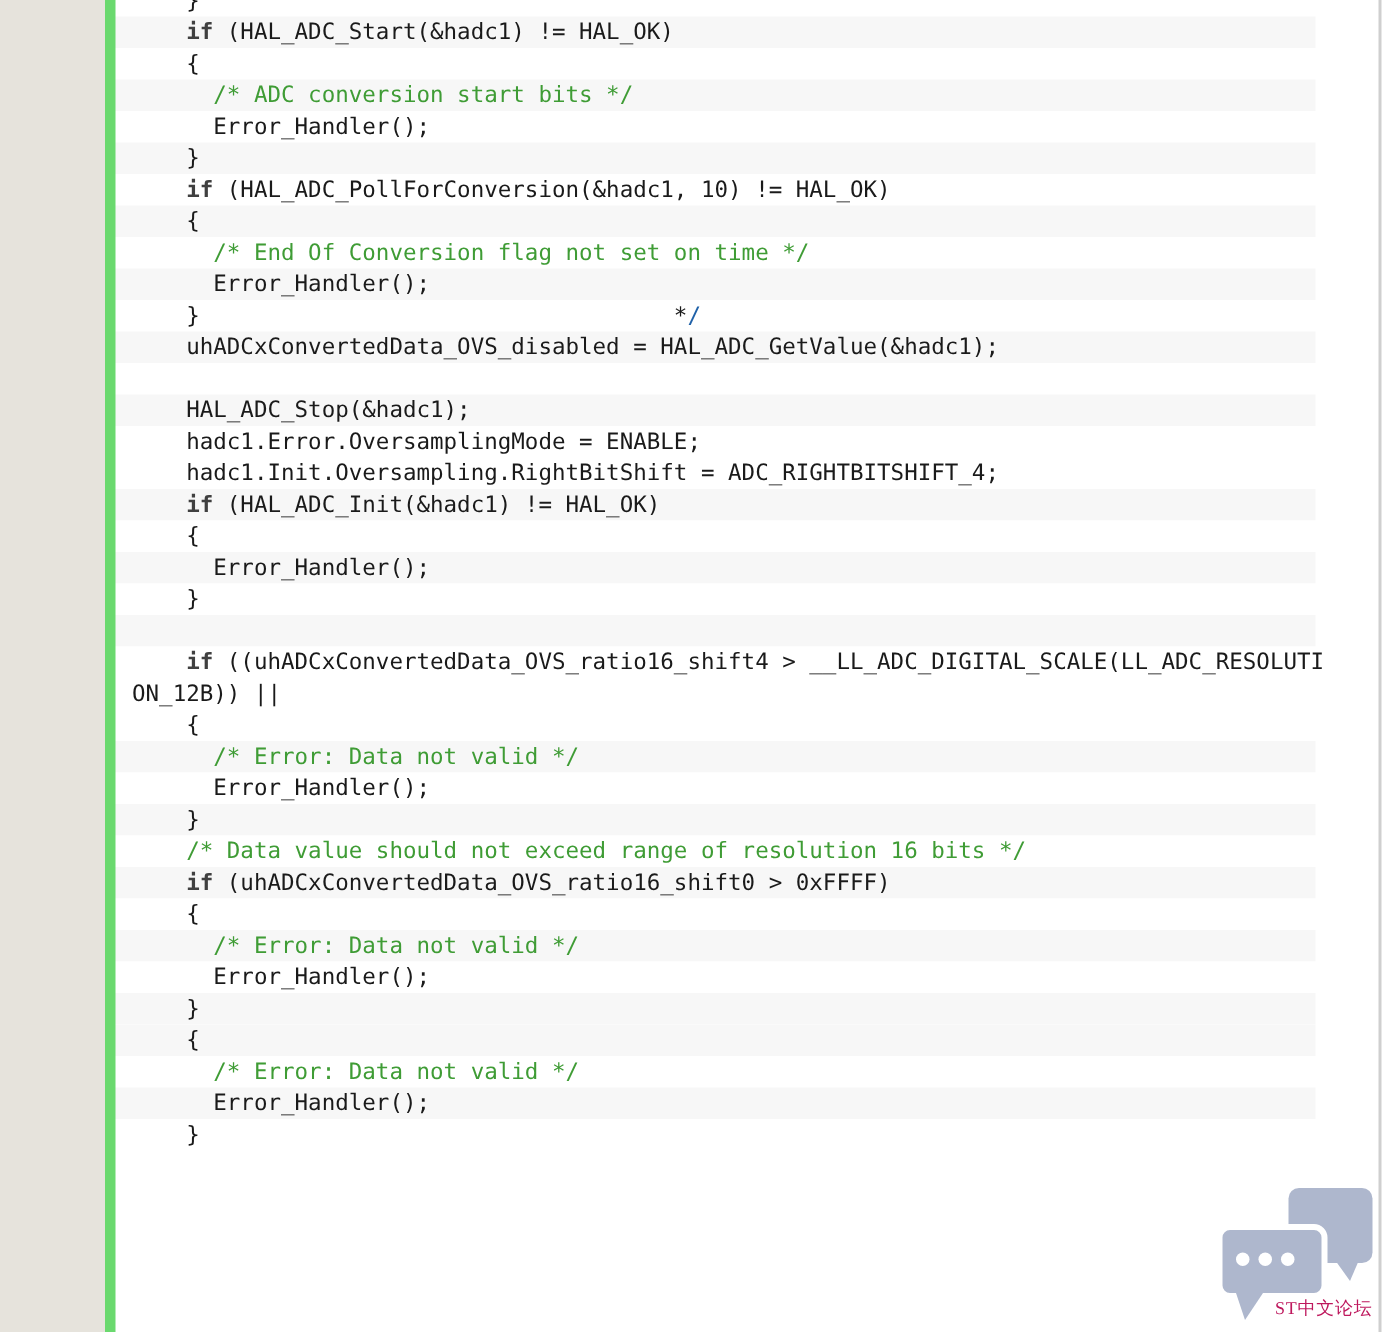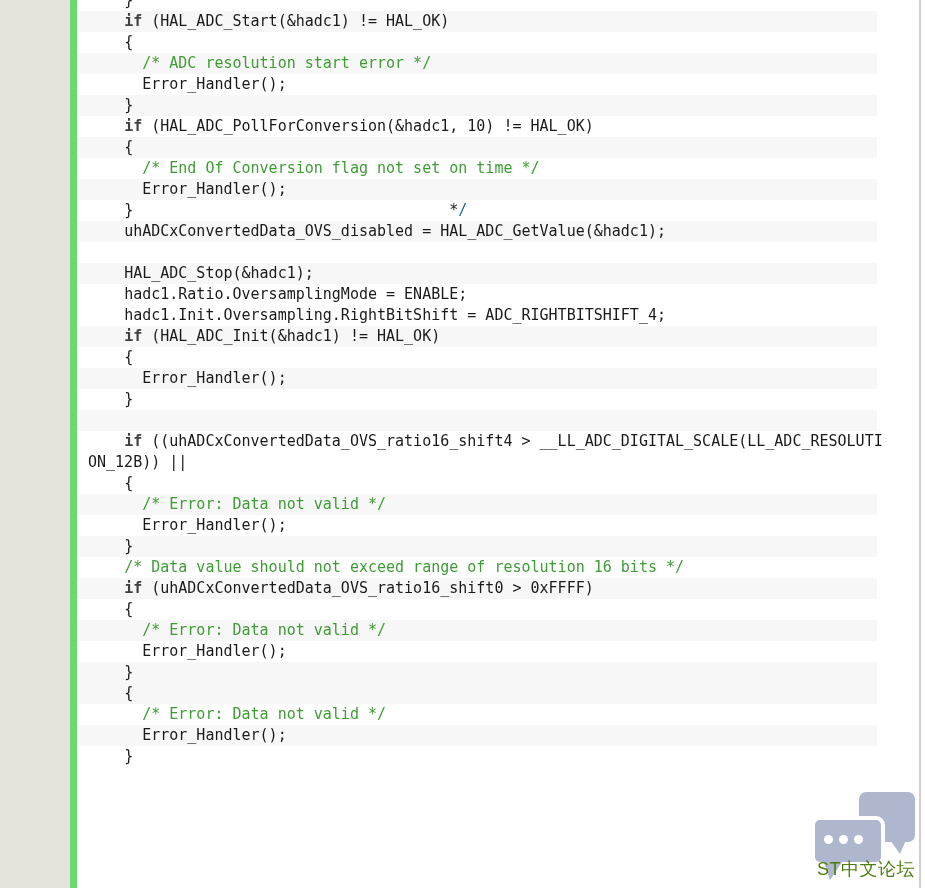--- a/index.html
+++ b/index.html
@@ -111,23 +111,23 @@
     bottom: 2px;
     width: 112px;
     height: 96px;
     z-index: 8;
     pointer-events: none;
   }
   .wm-text {
     position: absolute;
     right: 6px;
     bottom: 5px;
-    font-family: Liberation Sans, sans-serif;
-    font-size: 18px;
-    color: #4d7c0f;
+    font-family: Liberation Serif, serif;
+    font-size: 12px;
+    color: #be185d;
     letter-spacing: 0.5px;
     white-space: nowrap;
   }
   .wm-bubble-back {
     position: absolute;
     right: 6px;
     top: 2px;
     width: 56px;
     height: 50px;
     background: #aeb7cd;
@@ -197,21 +197,21 @@
         <div class="code"><span class="plain">    </span><span class="kw">if</span><span class="plain"> (HAL_ADC_Start(&amp;hadc1) != HAL_OK)</span></div>
       </div>
       <div class="row">
         <div class="stripe"></div>
         <div class="lineno">41.</div>
         <div class="code"><span class="plain">    {</span></div>
       </div>
       <div class="row alt">
         <div class="stripe"></div>
         <div class="lineno">42.</div>
-        <div class="code"><span class="plain">      </span><span class="cmt">/* ADC resolution start error */</span></div>
+        <div class="code"><span class="plain">      </span><span class="cmt">/* ADC conversion start bits */</span></div>
       </div>
       <div class="row">
         <div class="stripe"></div>
         <div class="lineno">43.</div>
         <div class="code"><span class="plain">      Error_Handler();</span></div>
       </div>
       <div class="row alt">
         <div class="stripe"></div>
         <div class="lineno">44.</div>
         <div class="code"><span class="plain">    }</span></div>
@@ -252,21 +252,21 @@
         <div class="code"><span class="plain"></span></div>
       </div>
       <div class="row alt">
         <div class="stripe"></div>
         <div class="lineno">52.</div>
         <div class="code"><span class="plain">    HAL_ADC_Stop(&amp;hadc1);</span></div>
       </div>
       <div class="row">
         <div class="stripe"></div>
         <div class="lineno">53.</div>
-        <div class="code"><span class="plain">    hadc1.Ratio.OversamplingMode = ENABLE;</span></div>
+        <div class="code"><span class="plain">    hadc1.Error.OversamplingMode = ENABLE;</span></div>
       </div>
       <div class="row">
         <div class="stripe"></div>
         <div class="lineno">55.</div>
         <div class="code"><span class="plain">    hadc1.Init.Oversampling.RightBitShift = ADC_RIGHTBITSHIFT_4;</span></div>
       </div>
       <div class="row alt">
         <div class="stripe"></div>
         <div class="lineno">56.</div>
         <div class="code"><span class="plain">    </span><span class="kw">if</span><span class="plain"> (HAL_ADC_Init(&amp;hadc1) != HAL_OK)</span></div>

